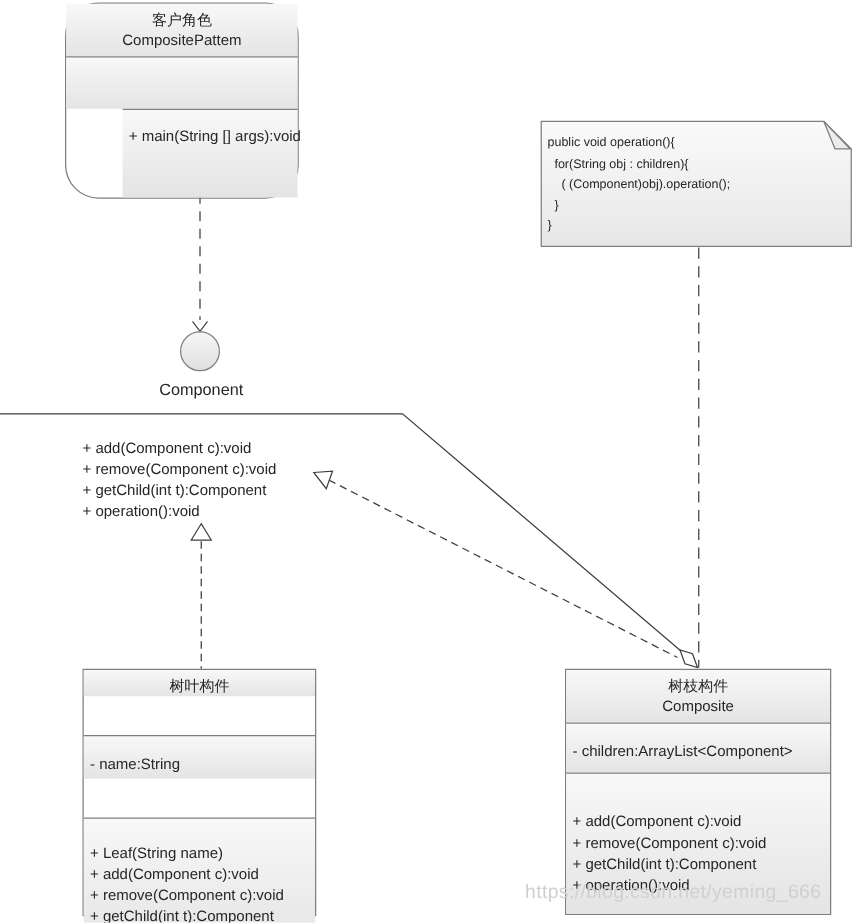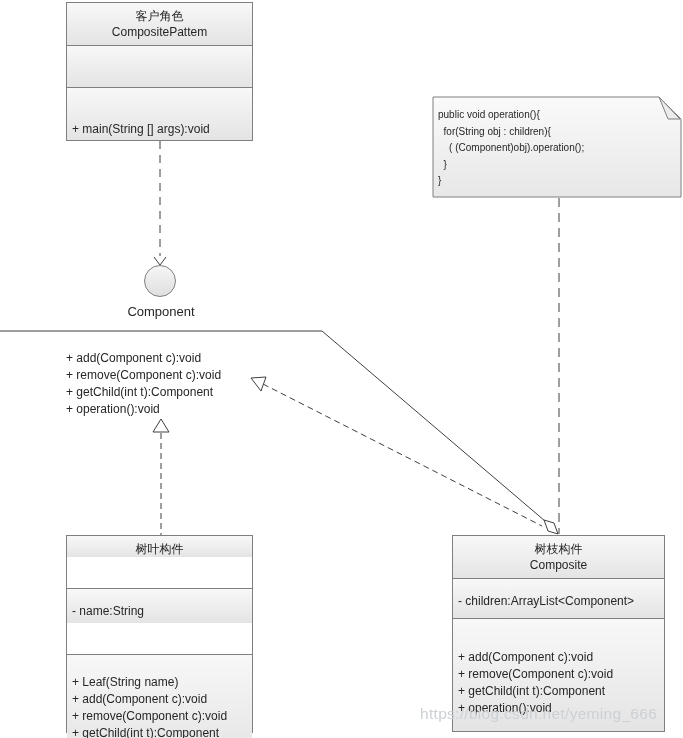--- a/index.html
+++ b/index.html
@@ -54,23 +54,23 @@
   }
   .iface-methods{
     position:absolute;left:66px;top:350px;z-index:2;
     font-size:12px;line-height:17px;color:var(--text,#262626);white-space:nowrap;
   }
   .watermark{
     position:absolute;left:420px;top:705px;z-index:3;
     font-size:15.5px;letter-spacing:.3px;white-space:nowrap;
     color:var(--watermark,#ccd1d5);
   }
-  #client-box{left:66px;top:2px;width:187px;height:139px;}
+  #client-box{left:52px;top:2px;width:187px;height:157px;border-radius:27px;}
   #client-box .attrs{height:42px;}
-  #client-box .methods{padding-top:33px;}
+  #client-box .methods{padding-top:13px;margin-left:45px;}
   #leaf-box{left:66px;top:535px;width:187px;height:198px;gap:31px;}
   #leaf-box .attrs{height:42px;}
   #leaf-box .methods{padding-top:19px;}
   #composite-box{left:452px;top:535px;width:213px;height:197px;justify-content:space-between;}
   #composite-box .attrs{height:40px;}
   #composite-box .methods{padding-top:30px;}
 </style>
 </head>
 <body>
 

